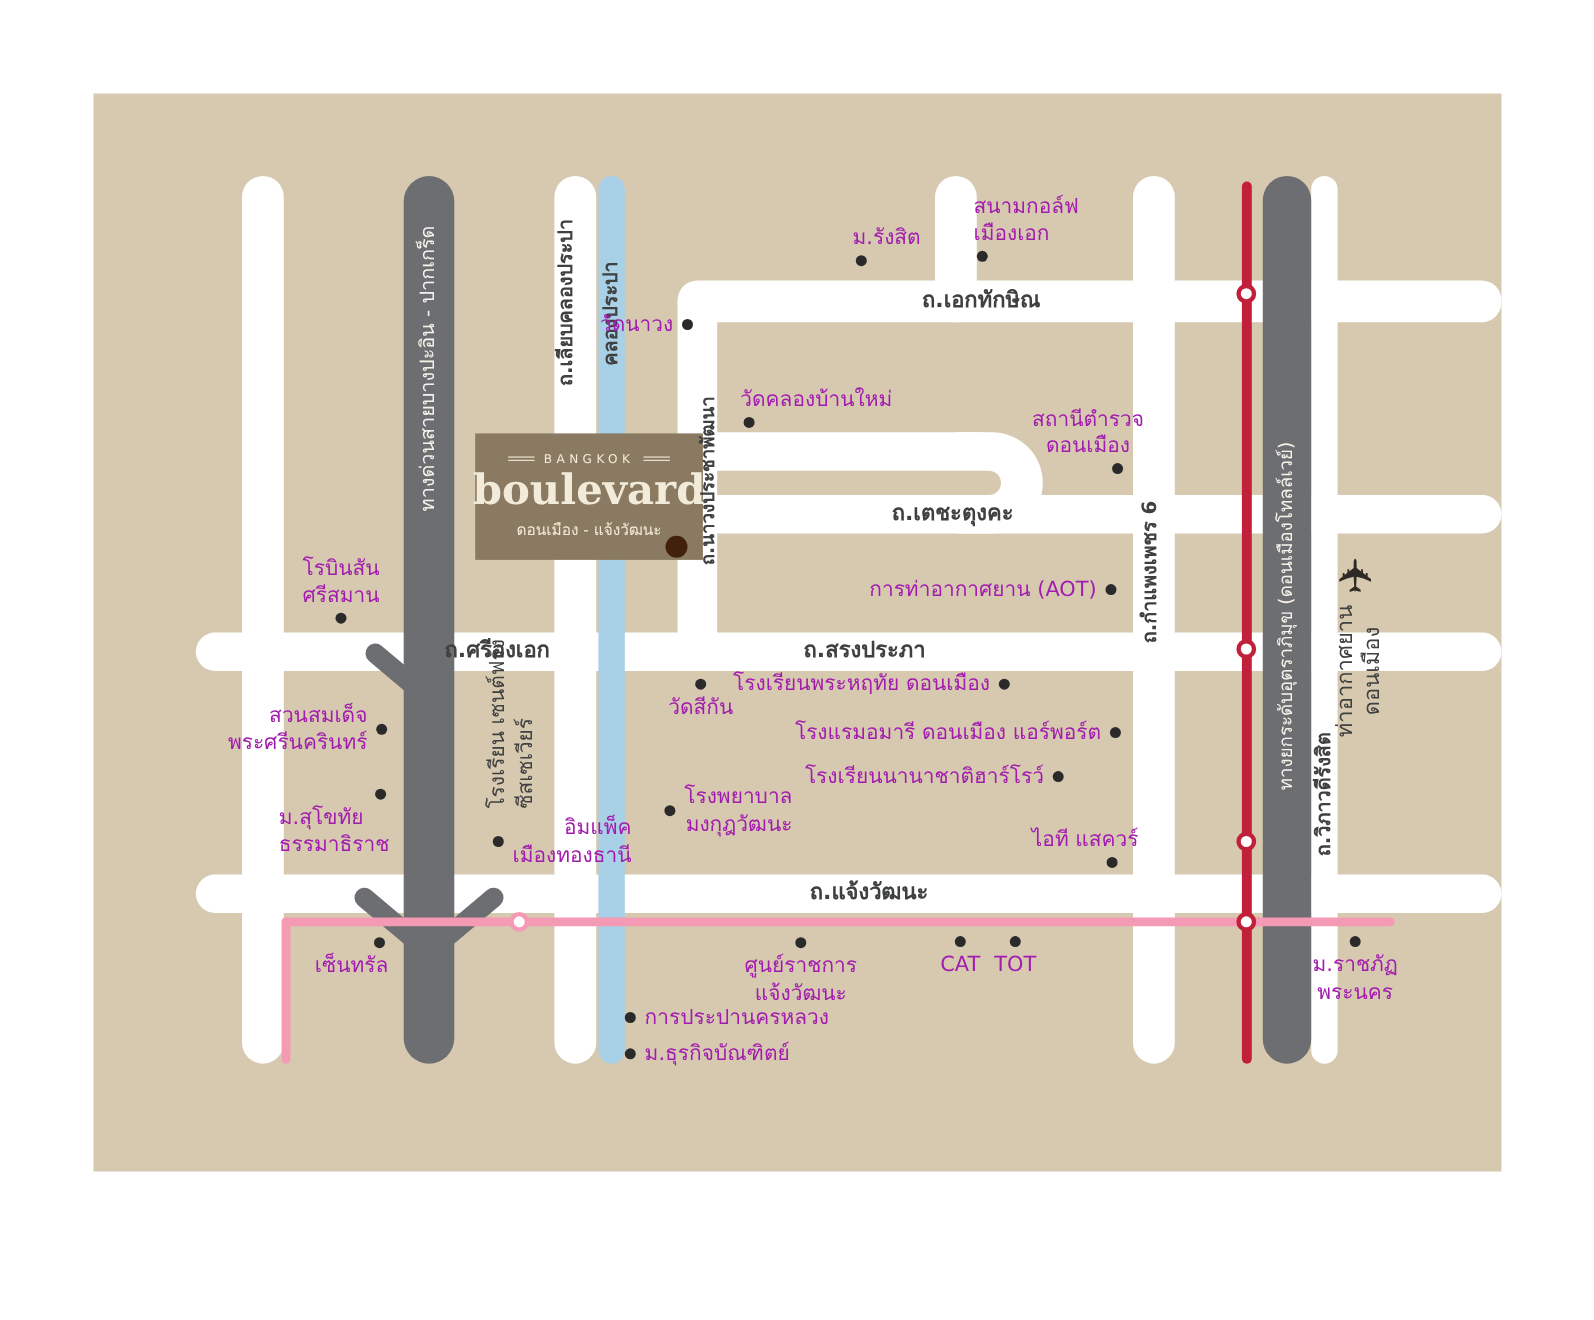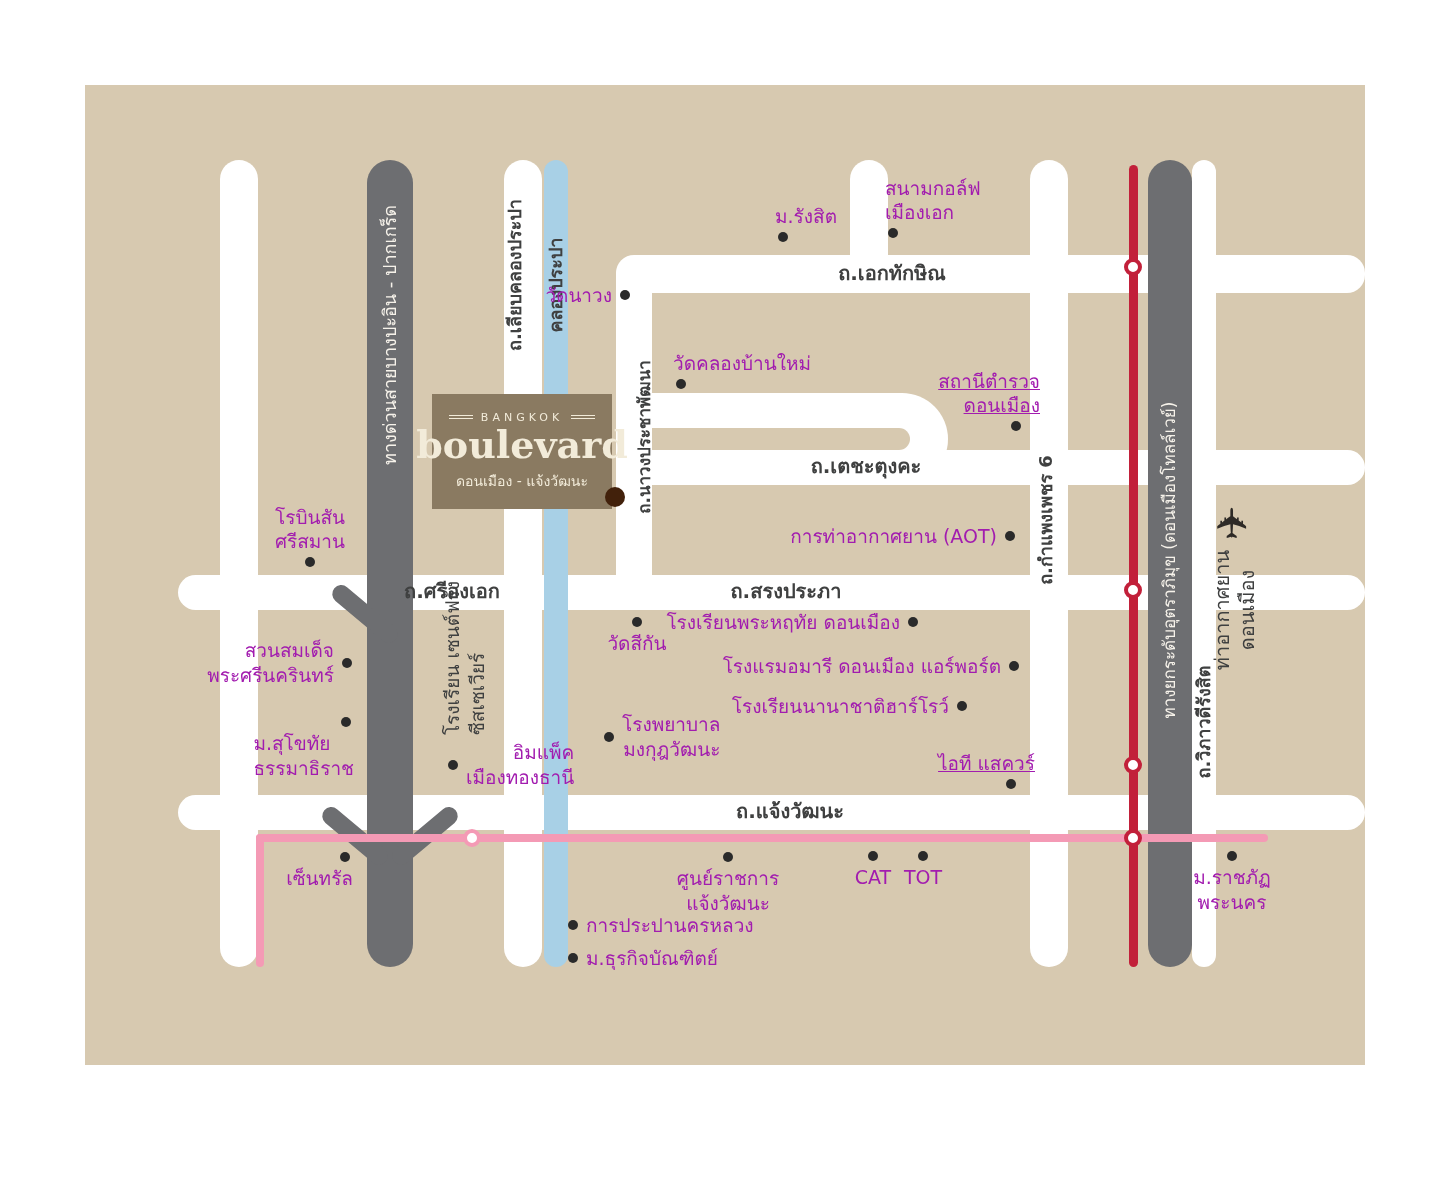--- a/index.html
+++ b/index.html
@@ -46,33 +46,33 @@
     position: absolute; width: 10px; height: 10px;
     background: #2a2a2a; border-radius: 50%;
     left: -5px; top: -5px;
   }
   .lbl {
     position: absolute; font-size: 19px; line-height: 1.3;
     color: #a21caf; white-space: pre;
   }
   .lbl.above { bottom: 8px; left: 50%; transform: translateX(-50%); text-align: right; }
   .lbl.above-right { bottom: 8px; left: -8px; text-align: left; }
-  .lbl.above-left { bottom: 8px; right: -24px; text-align: right; text-decoration: underline; }
+  .lbl.above-left { bottom: 8px; right: -24px; text-align: center; }
   .lbl.below { top: 9px; left: 50%; transform: translateX(-50%); text-align: center; }
   .lbl.below-left { top: 9px; right: -8px; text-align: left; }
   .lbl.left { right: 13px; top: 50%; transform: translateY(-50%); text-align: right; }
   .lbl.right { left: 13px; top: 50%; transform: translateY(-50%); text-align: right; }
   .rot-poi {
     position: absolute; transform: translate(-50%,-50%) rotate(-90deg);
     font-size: 19px; line-height: 1.3; color: #3f4040;
     white-space: pre; text-align: left;
   }
 
   #logo {
-    position: absolute; left: 347px; top: 309px; width: 180px; height: 115px;
+    position: absolute; left: 347px; top: 309px; width: 207px; height: 115px;
     background: #8a7a61; color: #f2ebd9;
     display: flex; flex-direction: column; align-items: center; justify-content: center;
   }
   .logo-brand-row { display: flex; align-items: center; gap: 8px; }
   .logo-brand-text { font-size: 11px; letter-spacing: 4px; }
   .logo-rule { width: 24px; height: 4px; border-top: 1px solid #f2ebd9; border-bottom: 1px solid #f2ebd9; }
   .logo-name { font-family: "DejaVu Serif", serif; font-size: 38px; font-weight: bold; line-height: 1.1; }
   .logo-sub { font-size: 14px; margin-top: 5px; }
   #project-dot {
     position: absolute; left: 520px; top: 402px; width: 20px; height: 20px;

